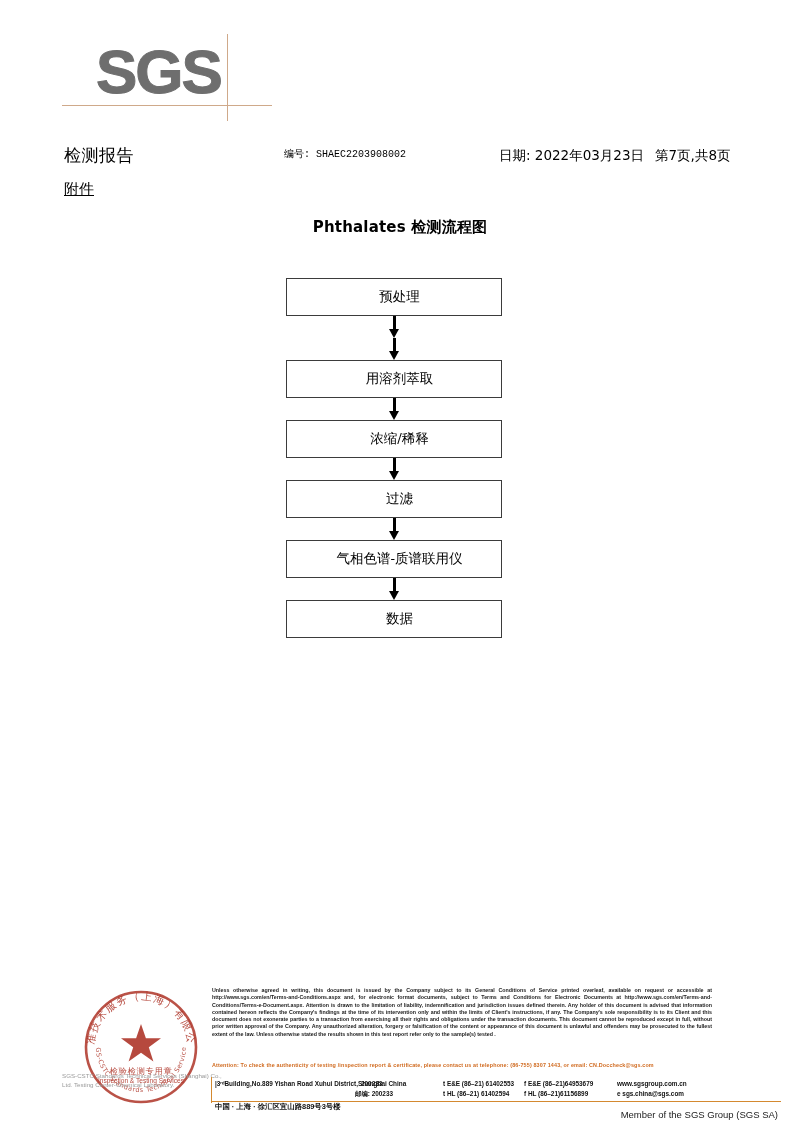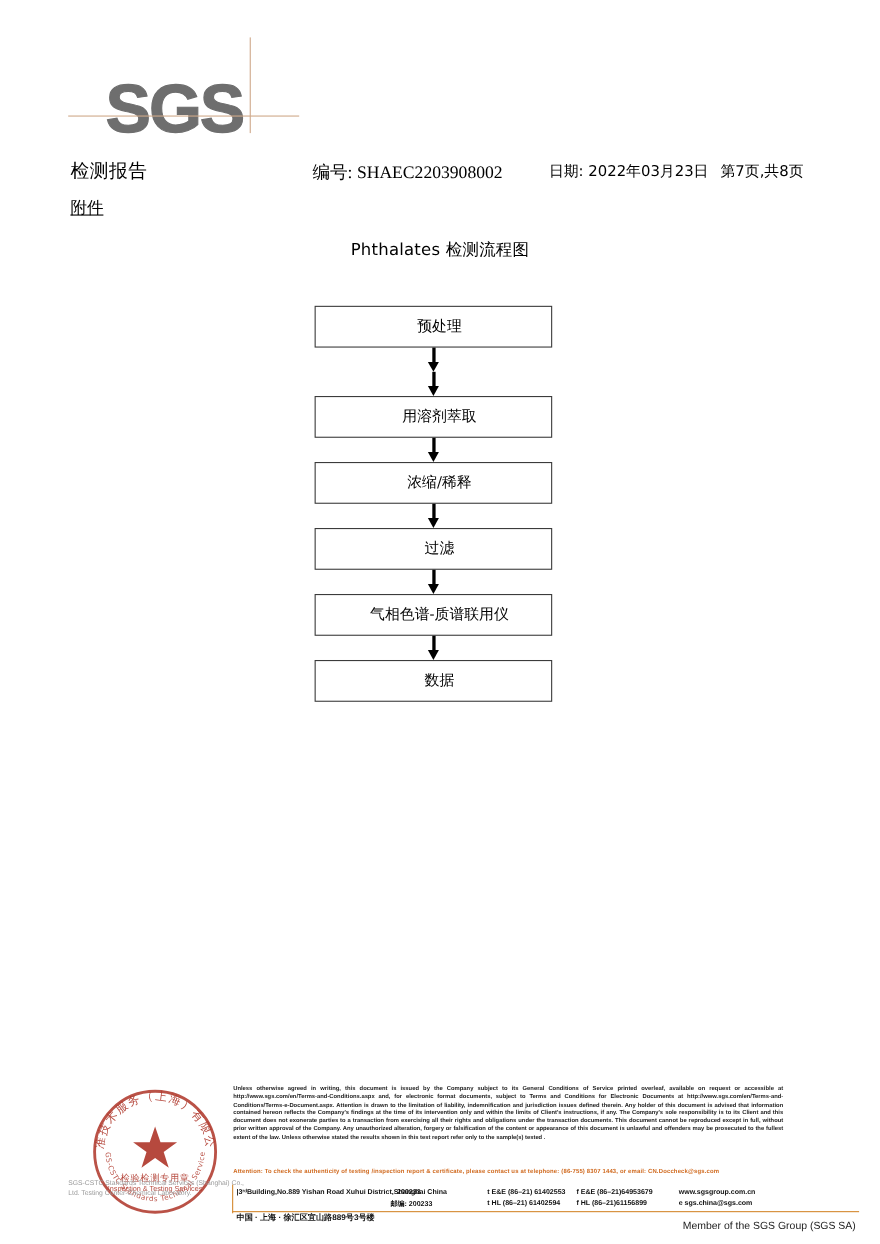--- a/index.html
+++ b/index.html
@@ -34,21 +34,20 @@
   #logo-text {
     position: absolute;
     left: 0;
     top: 0;
     font-family: "Liberation Sans", "DejaVu Sans", sans-serif;
     font-weight: bold;
     font-size: 62px;
     letter-spacing: -2px;
     color: #6e6e6e;
     line-height: 72px;
-    margin-top: 28px;
     -webkit-text-stroke: 1px #6e6e6e;
   }
   #logo-hrule {
     position: absolute;
     left: -34px;
     top: 69px;
     width: 210px;
     height: 1px;
     background: #cfa98a;
   }
@@ -76,22 +75,22 @@
     left: 64px;
     top: 180px;
     font-size: 15px;
     font-family: "DejaVu Sans", "Liberation Sans", sans-serif;
     text-decoration: underline;
   }
   #hdr-no {
     position: absolute;
     left: 284px;
     top: 147px;
-    font-size: 16px;
-    font-family: Liberation Serif, serif;
+    font-size: 10px;
+    font-family: Liberation Mono, monospace;
     white-space: nowrap;
   }
   #hdr-date {
     position: absolute;
     left: 499px;
     top: 147px;
     font-size: 13.5px;
     font-family: "DejaVu Sans", "Liberation Sans", sans-serif;
     white-space: nowrap;
     text-align: right;
@@ -106,21 +105,21 @@
   }
 
   
   #flow-title {
     position: absolute;
     left: 0;
     right: 0;
     top: 218px;
     text-align: center;
     font-size: 15px;
-    font-weight: normal;
+    font-weight: bold;
     font-family: "DejaVu Sans", "Liberation Sans", sans-serif;
     letter-spacing: 0.2px;
   }
   #flow {
     position: absolute;
     left: 286px;
     top: 278px;
     width: 218px;
   }
   .flow-box {

